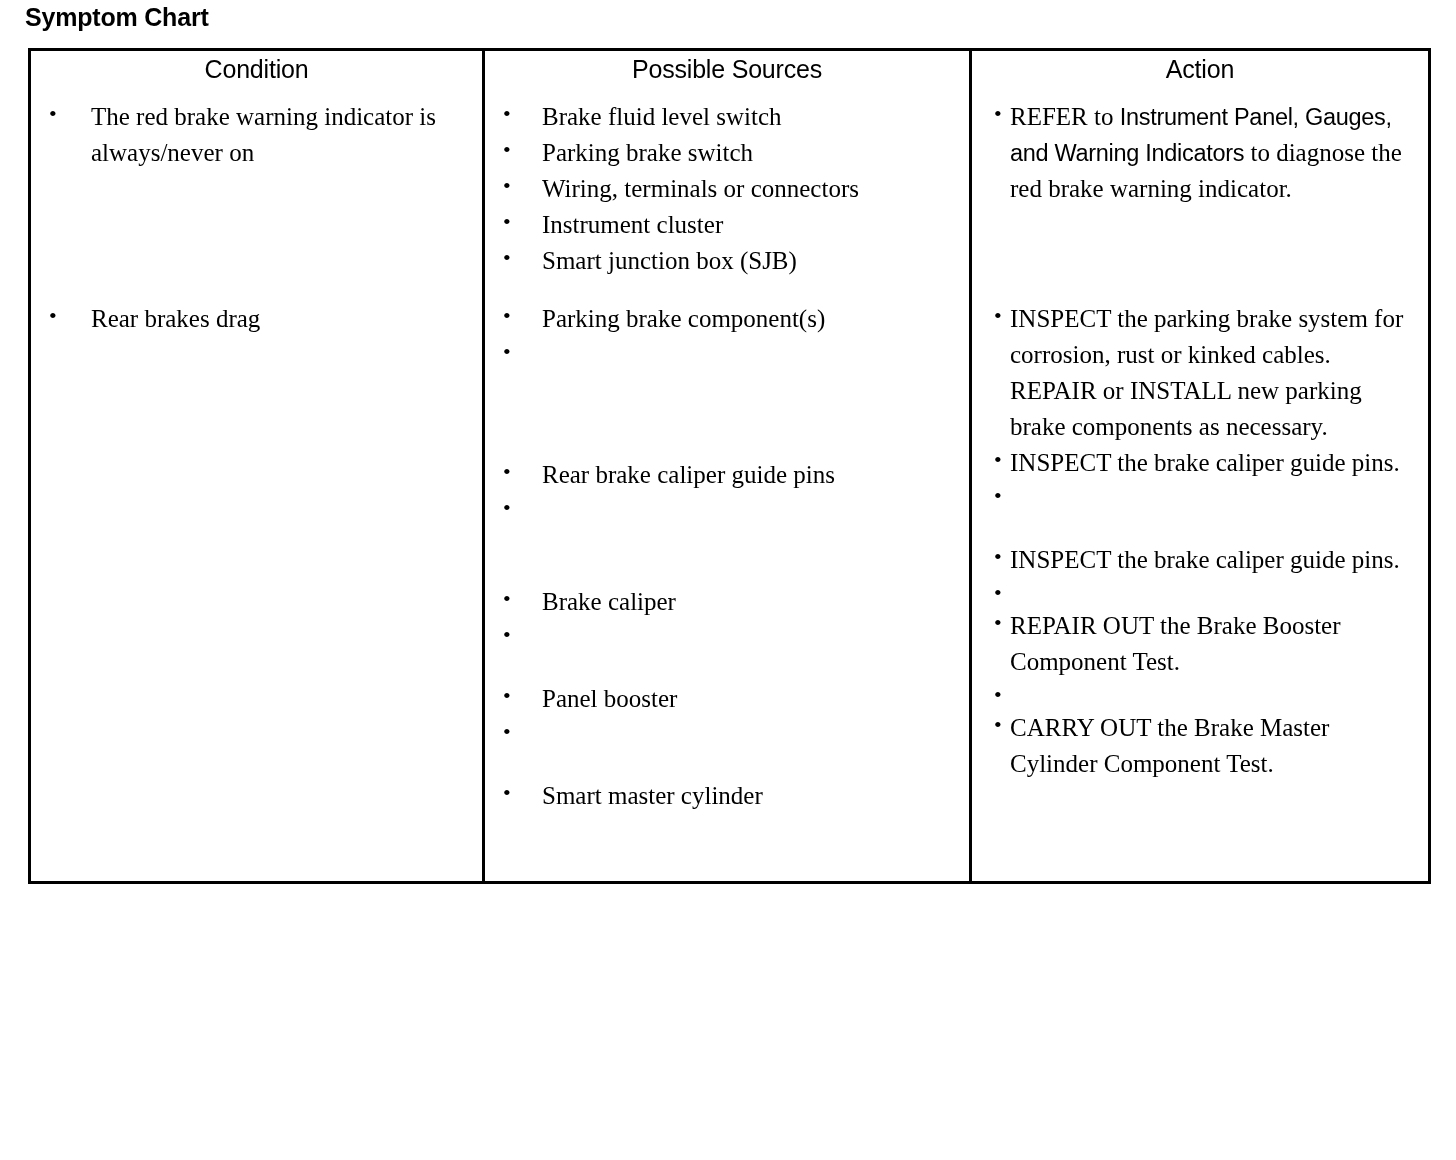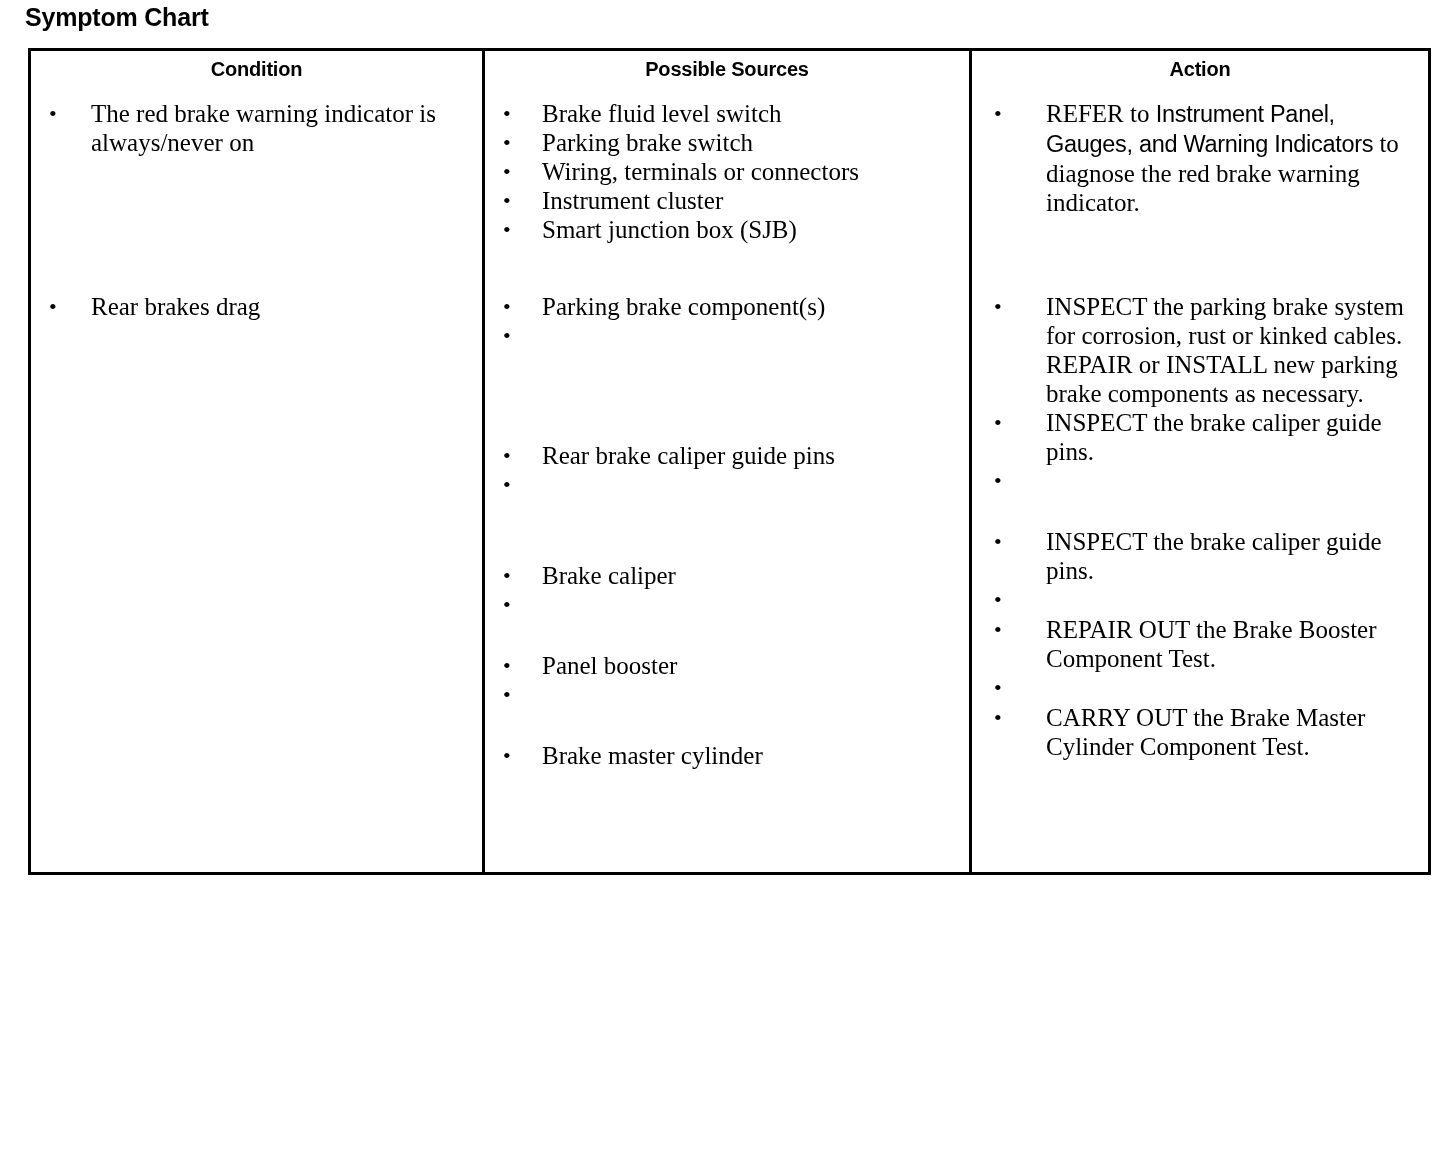--- a/index.html
+++ b/index.html
@@ -62,22 +62,22 @@
   .chart-table td.col-src,
   .chart-table th.col-act,
   .chart-table td.col-act {
     border-left: 3px solid #000;
   }
 
   
   thead th {
     text-align: center;
     font-family: "Liberation Sans", "DejaVu Sans", sans-serif;
-    font-weight: bold;
-    font-size: 20px;
+    font-weight: normal;
+    font-size: 25px;
     line-height: 36px;
     height: 38px;
     letter-spacing: -0.2px;
     border-bottom: 3px solid #000;
     padding-bottom: 2px;
   }
 
   
   tbody tr + tr > td { border-top: 3px solid #000; }
 
@@ -86,21 +86,21 @@
     list-style: none;
     margin: 0;
     padding: 10px 8px 12px 0;
   }
 
   ul.blist > li {
     position: relative;
     padding-left: 57px;
     padding-right: 6px;
     font-size: 25px;
-    line-height: 29px;
+    line-height: 36px;
     margin: 0;
   }
   ul.blist > li::before {
     content: "\2022";
     position: absolute;
     left: 18px;
     top: 0;
     font-size: 22px;
     line-height: 30.5px;
   }
@@ -111,21 +111,21 @@
   
   .xref {
     font-family: "Liberation Sans", "DejaVu Sans", sans-serif;
     font-size: 23.5px;
     letter-spacing: -0.3px;
   }
 
   .cell-cond ul.blist > li { padding-left: 60px; }
   .cell-cond ul.blist > li::before { left: 18px; }
 
-  .col-act ul.blist > li { padding-left: 74px; }
+  .col-act ul.blist > li { padding-left: 38px; }
   .col-act ul.blist > li::before { left: 22px; }
 </style>
 </head>
 <body>
 
 <div class="page">
 
   <div class="page-title">Symptom Chart</div>
 
   <table class="chart-table">
@@ -174,21 +174,21 @@
         <td class="col-src">
           <ul class="blist">
             <li>Parking brake component(s)</li>
             <li class="sp" style="height:120px;"></li>
             <li>Rear brake caliper guide pins</li>
             <li class="sp" style="height:91px;"></li>
             <li>Brake caliper</li>
             <li class="sp" style="height:61px;"></li>
             <li>Panel booster</li>
             <li class="sp" style="height:61px;"></li>
-            <li>Brake master cylinder</li>
+            <li>Smart master cylinder</li>
           </ul>
         </td>
         <td class="col-act">
           <ul class="blist">
             <li>INSPECT the parking brake system for corrosion, rust or kinked cables. REPAIR or INSTALL new parking brake components as necessary.</li>
             <li>INSPECT the brake caliper guide pins.</li>
             <li class="sp" style="height:61px;"></li>
             <li>INSPECT the brake caliper guide pins.</li>
             <li class="sp" style="height:30px;"></li>
             <li>REPAIR OUT the Brake Booster Component Test.</li>

